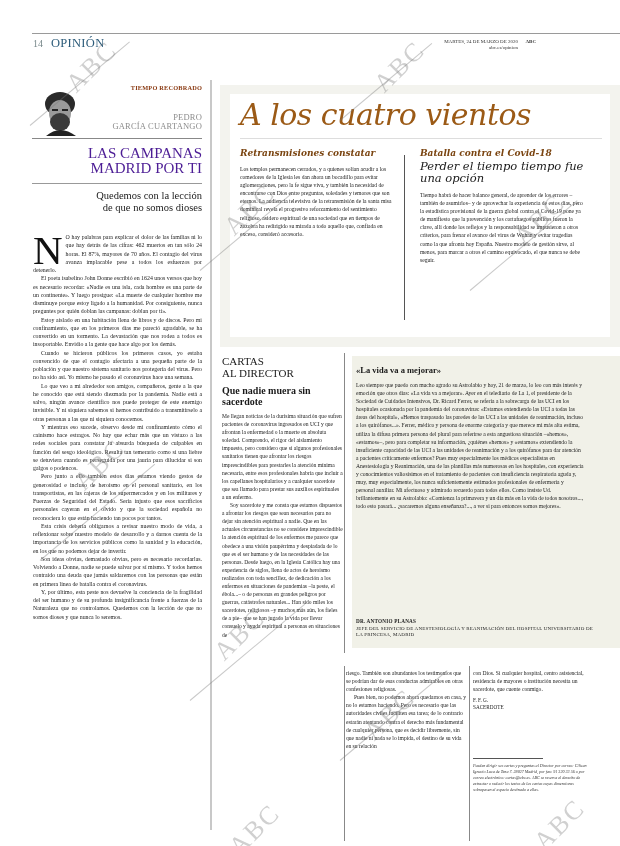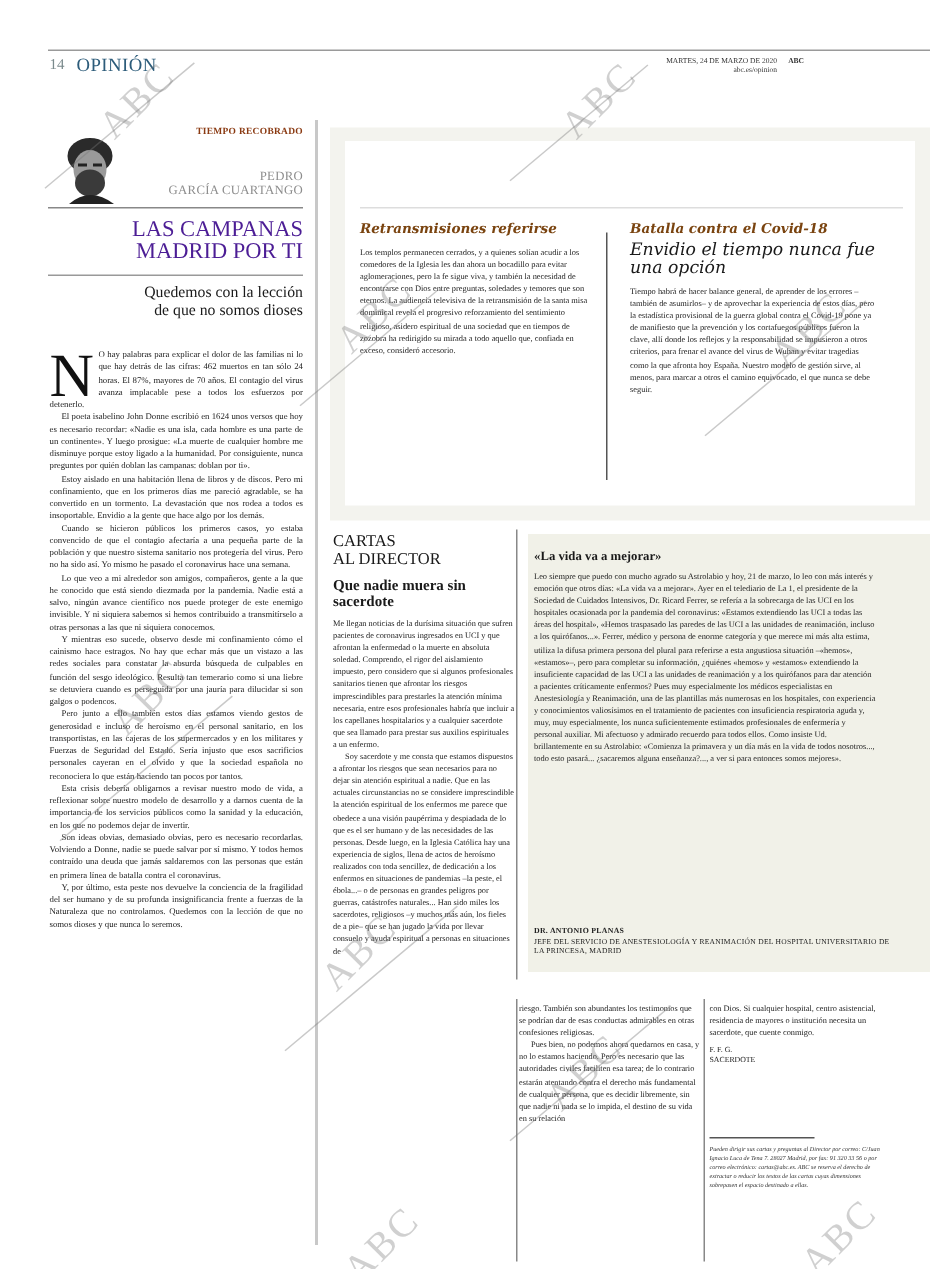--- a/index.html
+++ b/index.html
@@ -119,30 +119,31 @@
     <p>Pero junto a ello también estos días estamos viendo gestos de generosidad e incluso de heroísmo en el personal sanitario, en los transportistas, en las cajeras de los supermercados y en los militares y Fuerzas de Seguridad del Estado. Sería injusto que esos sacrificios personales cayeran en el olvido y que la sociedad española no reconociera lo que están haciendo tan pocos por tantos.</p>
     <p>Esta crisis debería obligarnos a revisar nuestro modo de vida, a reflexionar sobre nuestro modelo de desarrollo y a darnos cuenta de la importancia de los servicios públicos como la sanidad y la educación, en los que no podemos dejar de invertir.</p>
     <p>Son ideas obvias, demasiado obvias, pero es necesario recordarlas. Volviendo a Donne, nadie se puede salvar por sí mismo. Y todos hemos contraído una deuda que jamás saldaremos con las personas que están en primera línea de batalla contra el coronavirus.</p>
     <p>Y, por último, esta peste nos devuelve la conciencia de la fragilidad del ser humano y de su profunda insignificancia frente a fuerzas de la Naturaleza que no controlamos. Quedemos con la lección de que no somos dioses y que nunca lo seremos.</p>
   </div>
 
   <div class="vrule-left"></div>
 
   <div class="edit-box"></div>
   <div class="edit-inner"></div>
+  <div class="edit-title">A los cuatro vientos</div>
   <div class="edit-rule"></div>
 
   <div class="ed-col c1">
-    <div class="ed-kicker">Retransmisiones referirse</div>
+    <div class="ed-kicker">Retransmisiones constatar</div>
     <div class="ed-body">Los templos permanecen cerrados, y a quienes solían acudir a los comedores de la Iglesia les dan ahora un bocadillo para evitar aglomeraciones, pero la fe sigue viva, y también la necesidad de encontrarse con Dios entre preguntas, soledades y temores que son eternos. La audiencia televisiva de la retransmisión de la santa misa dominical revela el progresivo reforzamiento del sentimiento religioso, asidero espiritual de una sociedad que en tiempos de zozobra ha redirigido su mirada a todo aquello que, confiada en exceso, consideró accesorio.</div>
   </div>
   <div class="ed-vrule"></div>
   <div class="ed-col c2">
     <div class="ed-kicker">Batalla contra el Covid-18</div>
-    <div class="ed-head">Envidio el tiempo nunca fue una opción</div>
+    <div class="ed-head">Perder el tiempo tiempo fue una opción</div>
     <div class="ed-body">Tiempo habrá de hacer balance general, de aprender de los errores –también de asumirlos– y de aprovechar la experiencia de estos días, pero la estadística provisional de la guerra global contra el Covid-19 pone ya de manifiesto que la prevención y los cortafuegos públicos fueron la clave, allí donde los reflejos y la responsabilidad se impusieron a otros criterios, para frenar el avance del virus de Wuhan y evitar tragedias como la que afronta hoy España. Nuestro modelo de gestión sirve, al menos, para marcar a otros el camino equivocado, el que nunca se debe seguir.</div>
   </div>
 
   <div class="cartas-title">
     <div>CARTAS</div>
     <div>AL DIRECTOR</div>
   </div>
   <div class="letter1-head" style="width:118px;">Que nadie muera sin sacerdote</div>
   <div class="letter1-body">
     <p>Me llegan noticias de la durísima situación que sufren pacientes de coronavirus ingresados en UCI y que afrontan la enfermedad o la muerte en absoluta soledad. Comprendo, el rigor del aislamiento impuesto, pero considero que si algunos profesionales sanitarios tienen que afrontar los riesgos imprescindibles para prestarles la atención mínima necesaria, entre esos profesionales habría que incluir a los capellanes hospitalarios y a cualquier sacerdote que sea llamado para prestar sus auxilios espirituales a un enfermo.</p>

